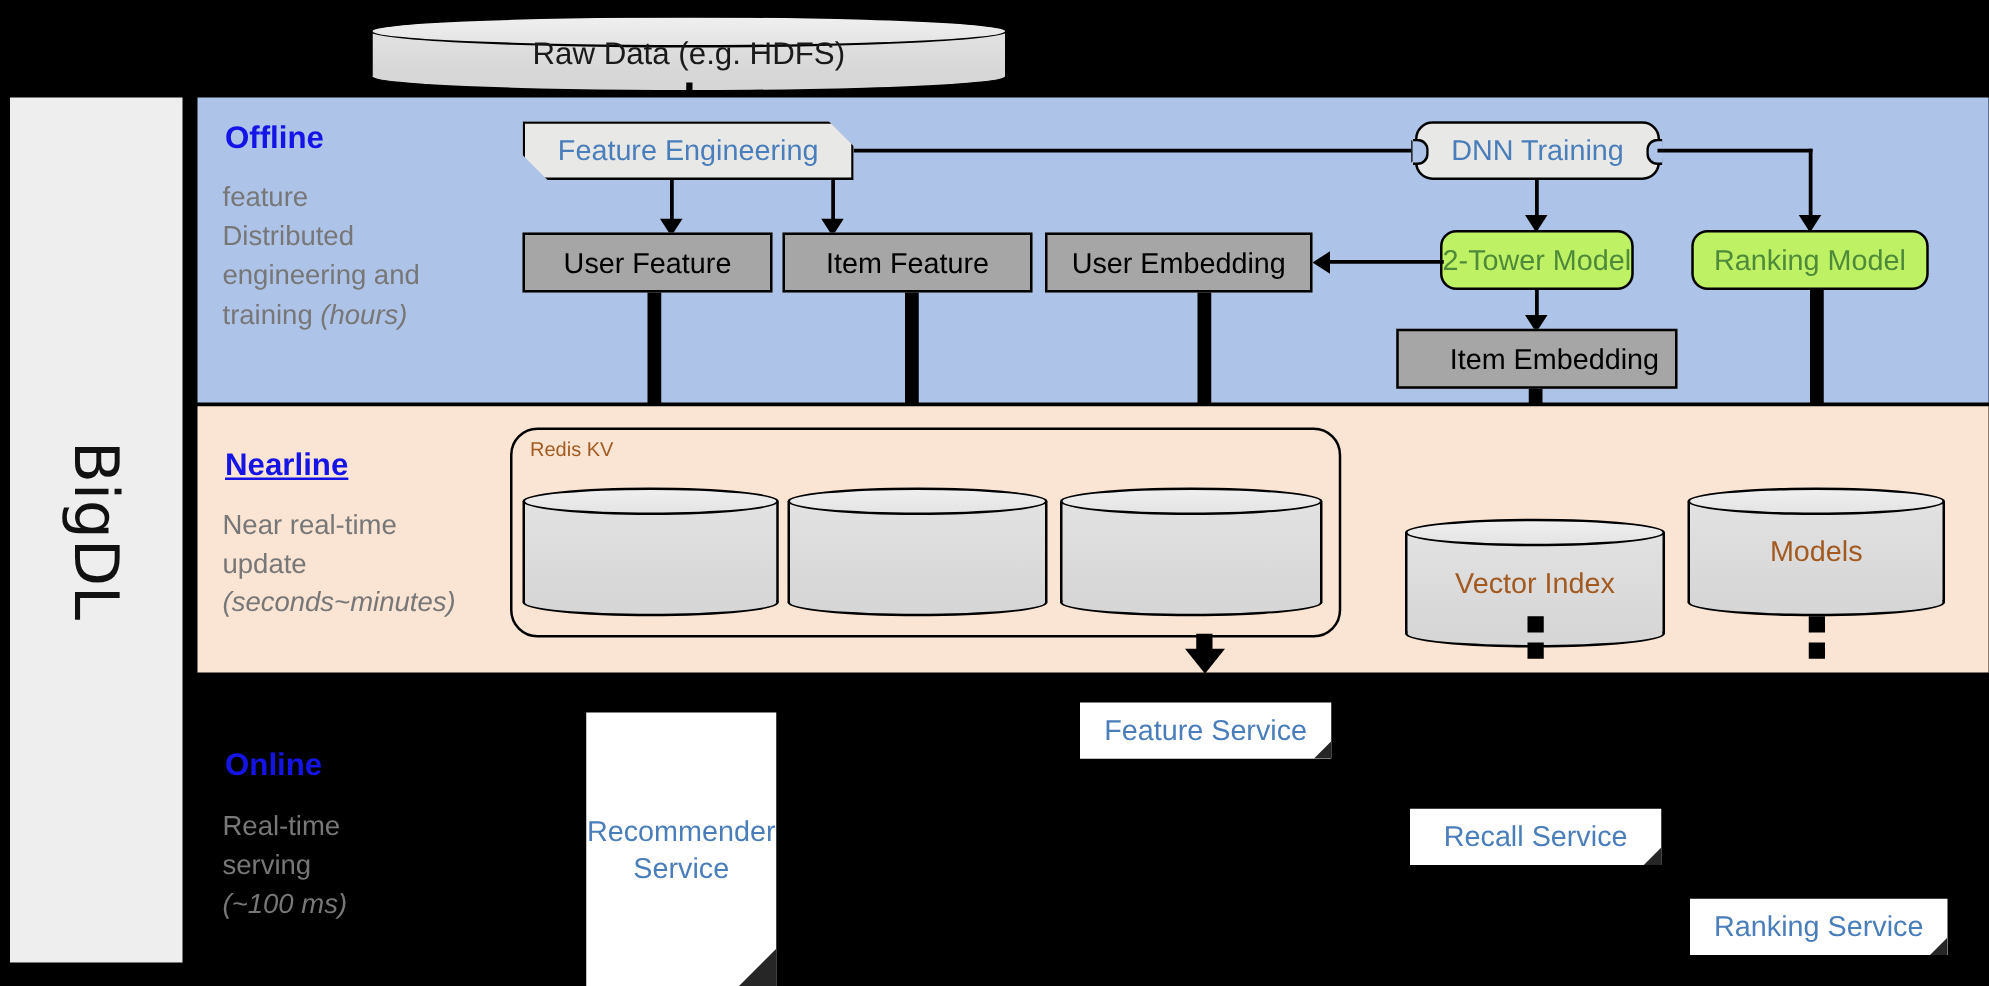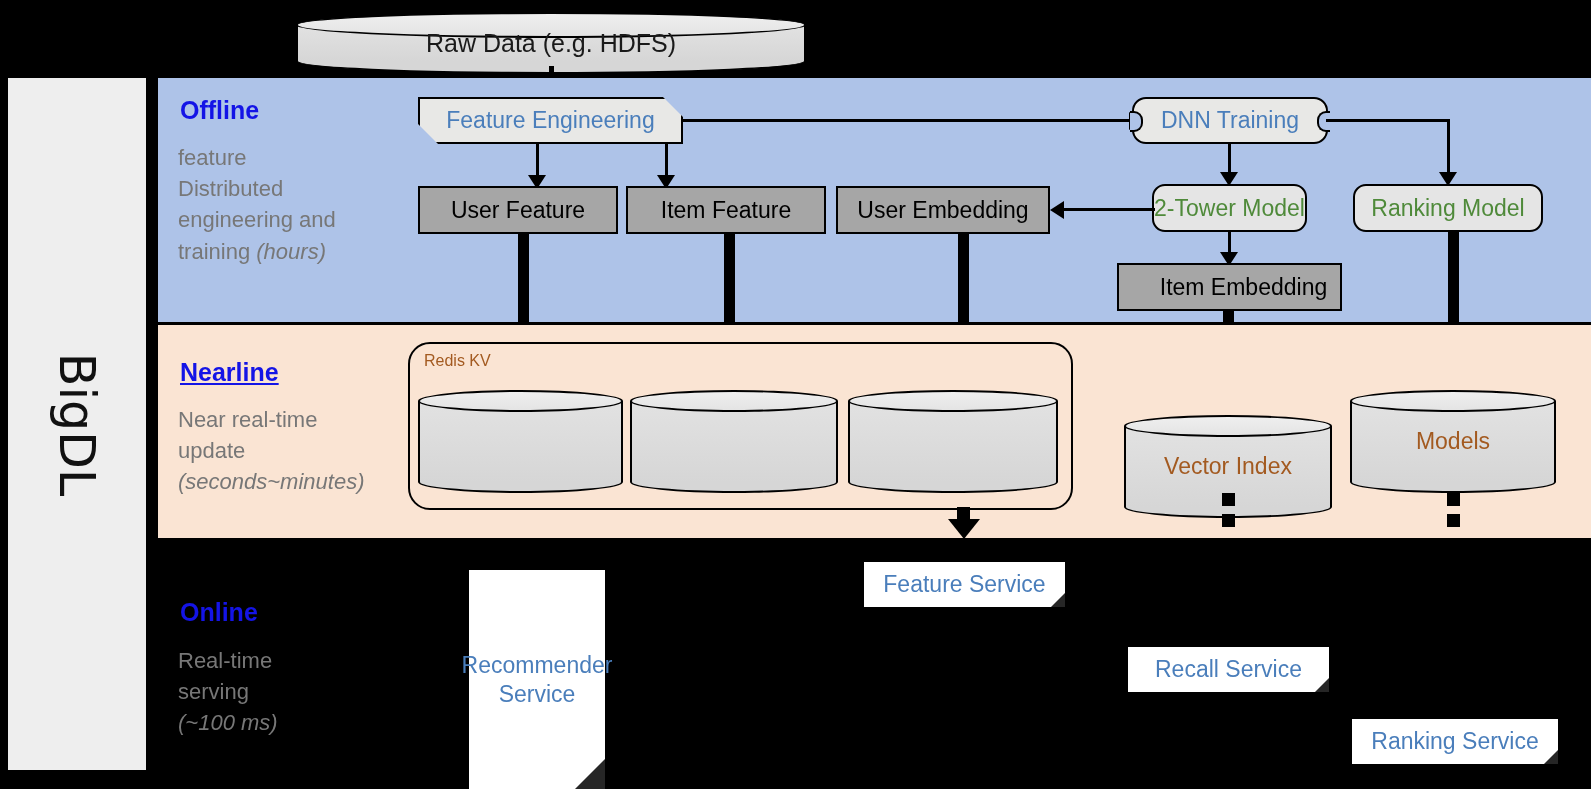--- a/index.html
+++ b/index.html
@@ -29,21 +29,21 @@
 
   
   .node{position:absolute;box-sizing:border-box;display:flex;align-items:center;
         justify-content:center;text-align:center;line-height:1.15;}
 
   
   .graybox{background:#a6a6a6;border:2.5px solid #000;color:#000;font-size:23px;
            font-family:"Liberation Sans",sans-serif;}
 
   
-  .procbox{background:#e5e5e5;border:2.5px solid #000;font-size:23px;
+  .procbox{background:#bef264;border:2.5px solid #000;font-size:23px;
            font-family:"Liberation Sans",sans-serif;}
   .blue-txt{color:#4a7ebb;}
   .green-txt{color:#4f8a3a;}
 
   .rounded{border-radius:13px;}
 
   
   .notched{border:none;background:transparent;}
   .notched .shape{position:absolute;inset:0;background:#e8e8e6;
      border:2.5px solid #000;
@@ -276,21 +276,21 @@
 
   <div class="layer-title" style="left:180px;top:598px;">Online</div>
   <div class="layer-desc" style="left:178px;top:645px;">
     <div>Real-time</div>
     <div>serving</div>
     <div>
       <i>(~100 ms)</i>
     </div>
   </div>
 
-  <div class="docbox large" style="left:469px;top:570px;width:136px;height:219px;
+  <div class="docbox large" style="left:469px;top:570px;width:152px;height:219px;
        font-size:23px;flex-direction:column;">
     <div>Recommender</div>
     <div>Service</div>
     <div class="fold"></div>
   </div>
 
   <div class="docbox" style="left:864px;top:562px;width:201px;height:45px;font-size:23px;">
     <span>Feature Service</span>
     <div class="fold"></div>
   </div>

